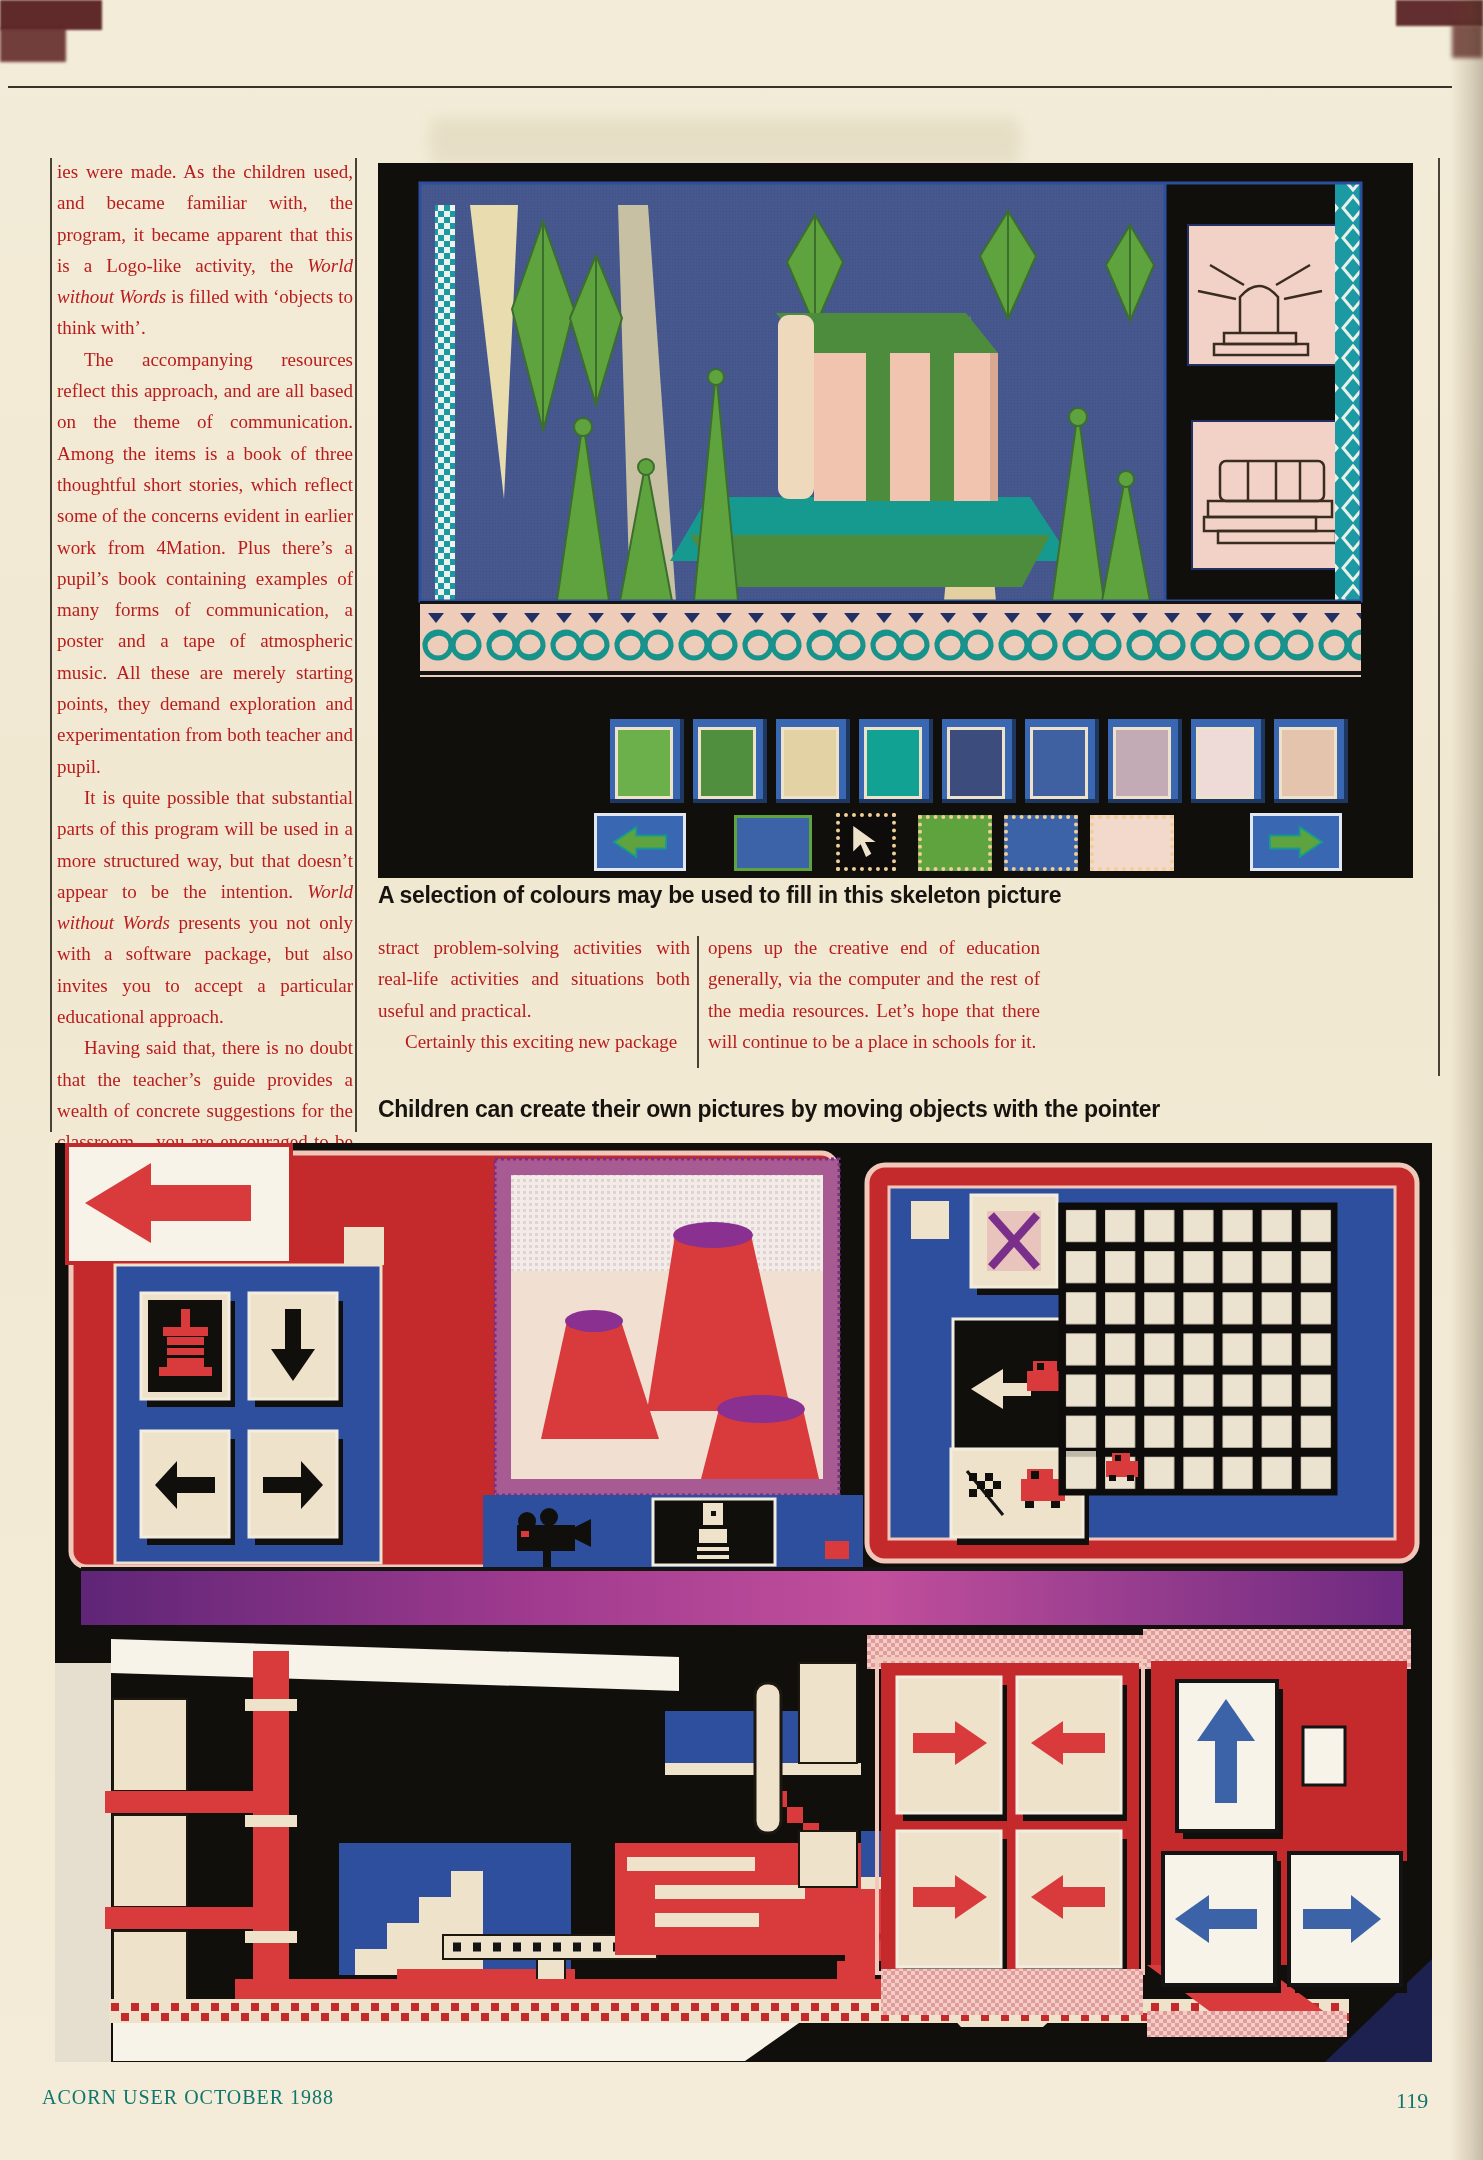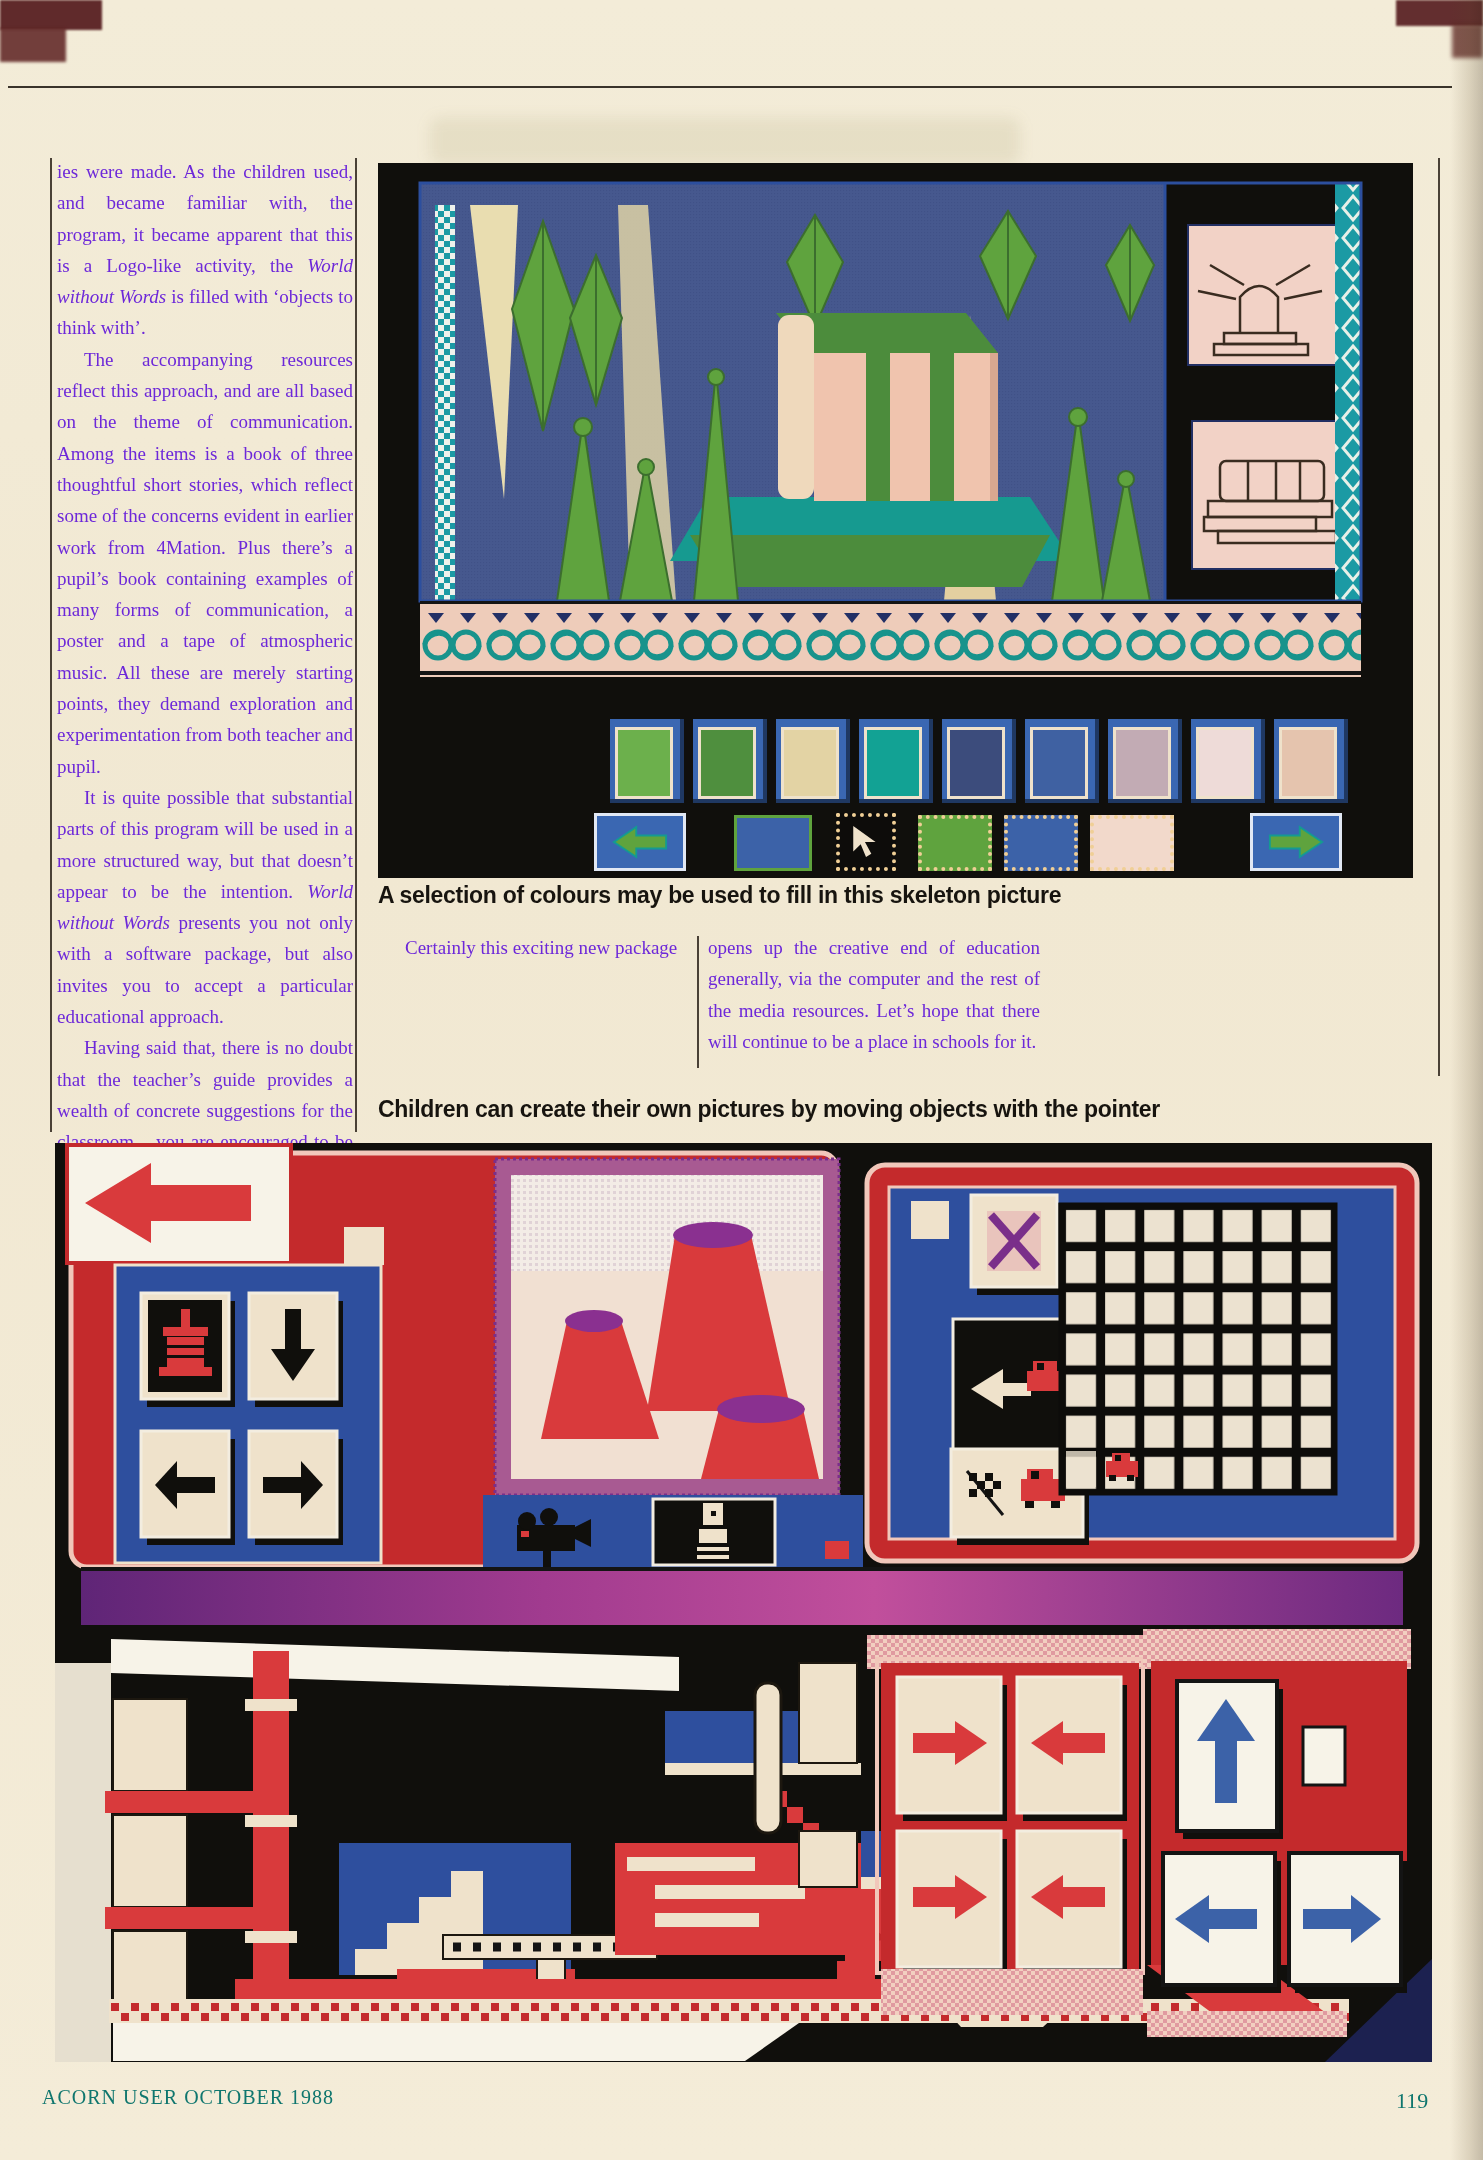--- a/index.html
+++ b/index.html
@@ -25,21 +25,21 @@
   .page-edge{left:1450px;top:0;width:33px;height:2160px;
     background:linear-gradient(90deg,rgba(0,0,0,0) 0%,rgba(90,70,40,.16) 60%,rgba(60,45,25,.26) 100%);}
   
   .hrule{left:8px;top:86px;width:1444px;height:2px;background:#3a332a;}
   .vrule{width:2px;background:#4a4136;}
   .vr-left{left:50px;top:158px;height:974px;}
   .vr-div1{left:355px;top:158px;height:974px;}
   .vr-div2{left:697px;top:936px;height:132px;}
   .vr-right{left:1438px;top:158px;height:918px;}
   
-  .col{position:absolute;text-align:justify;font-size:19px;line-height:31.3px;color:#6d28d9;}
+  .col{position:absolute;text-align:justify;font-size:19px;line-height:31.3px;color:#b91c1c;}
   .col p{margin:0;}
   .col p.ind{text-indent:27px;}
   .col i{font-style:italic;}
   .left-col{left:57px;top:156px;width:296px;}
   .mid-col{left:378px;top:932px;width:312px;}
   .right-col{left:708px;top:932px;width:332px;}
   
   .caption{position:absolute;font-family:"Liberation Sans",sans-serif;font-weight:700;
     font-size:23px;letter-spacing:-.3px;color:#17140f;}
   .cap1{left:378px;top:882px;}
@@ -256,20 +256,21 @@
       <svg width="56" height="34" viewBox="0 0 60 36">
         <polygon points="34,2 34,11 2,11 2,25 34,25 34,34 58,18" fill="#5fa33e" stroke="#149a92" stroke-width="2"></polygon>
       </svg>
     </div>
   </div>
 </div>
 
 <div class="caption cap1">A selection of colours may be used to fill in this skeleton picture</div>
 
 <div class="col mid-col">
+  <p><span>stract problem-solving activities with real-life activities and situations both useful and practical.</span></p>
   <p class="ind"><span>Certainly this exciting new package</span></p>
 </div>
 <div class="col right-col">
   <p><span>opens up the creative end of education generally, via the computer and the rest of the media resources. Let’s hope that there will continue to be a place in schools for it.</span></p>
 </div>
 
 <div class="caption cap2">Children can create their own pictures by moving objects with the pointer</div>
 
 <div class="abs shot2">
   <svg width="1377" height="919" viewBox="0 0 1377 919">

